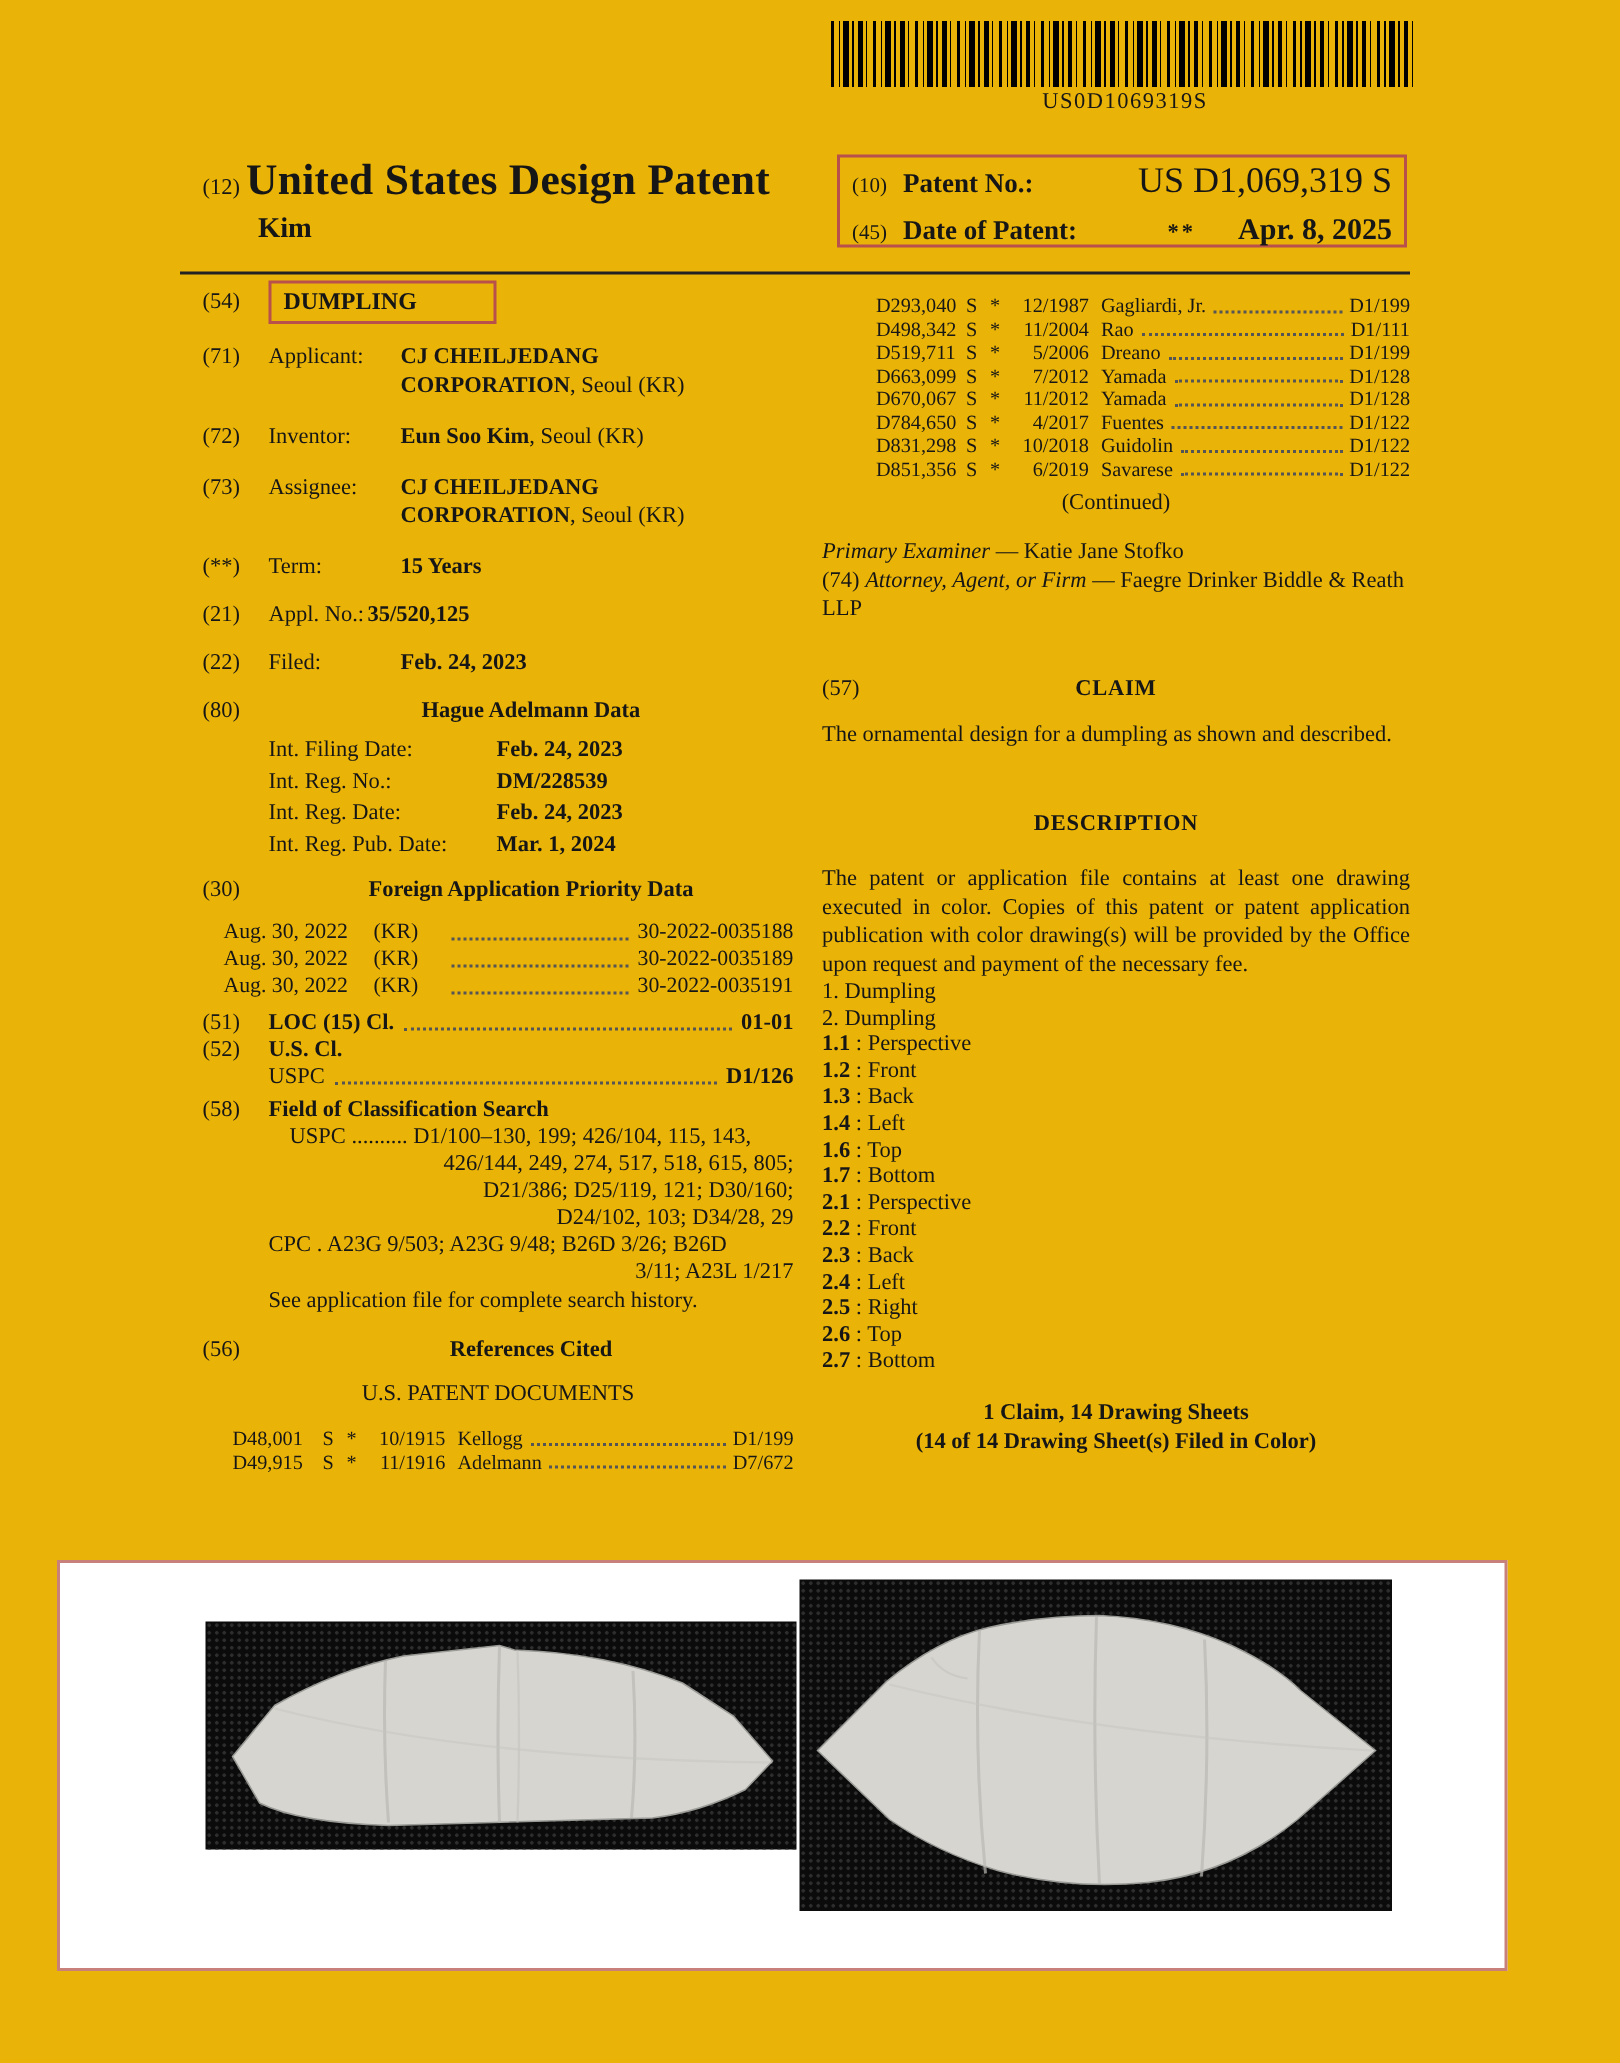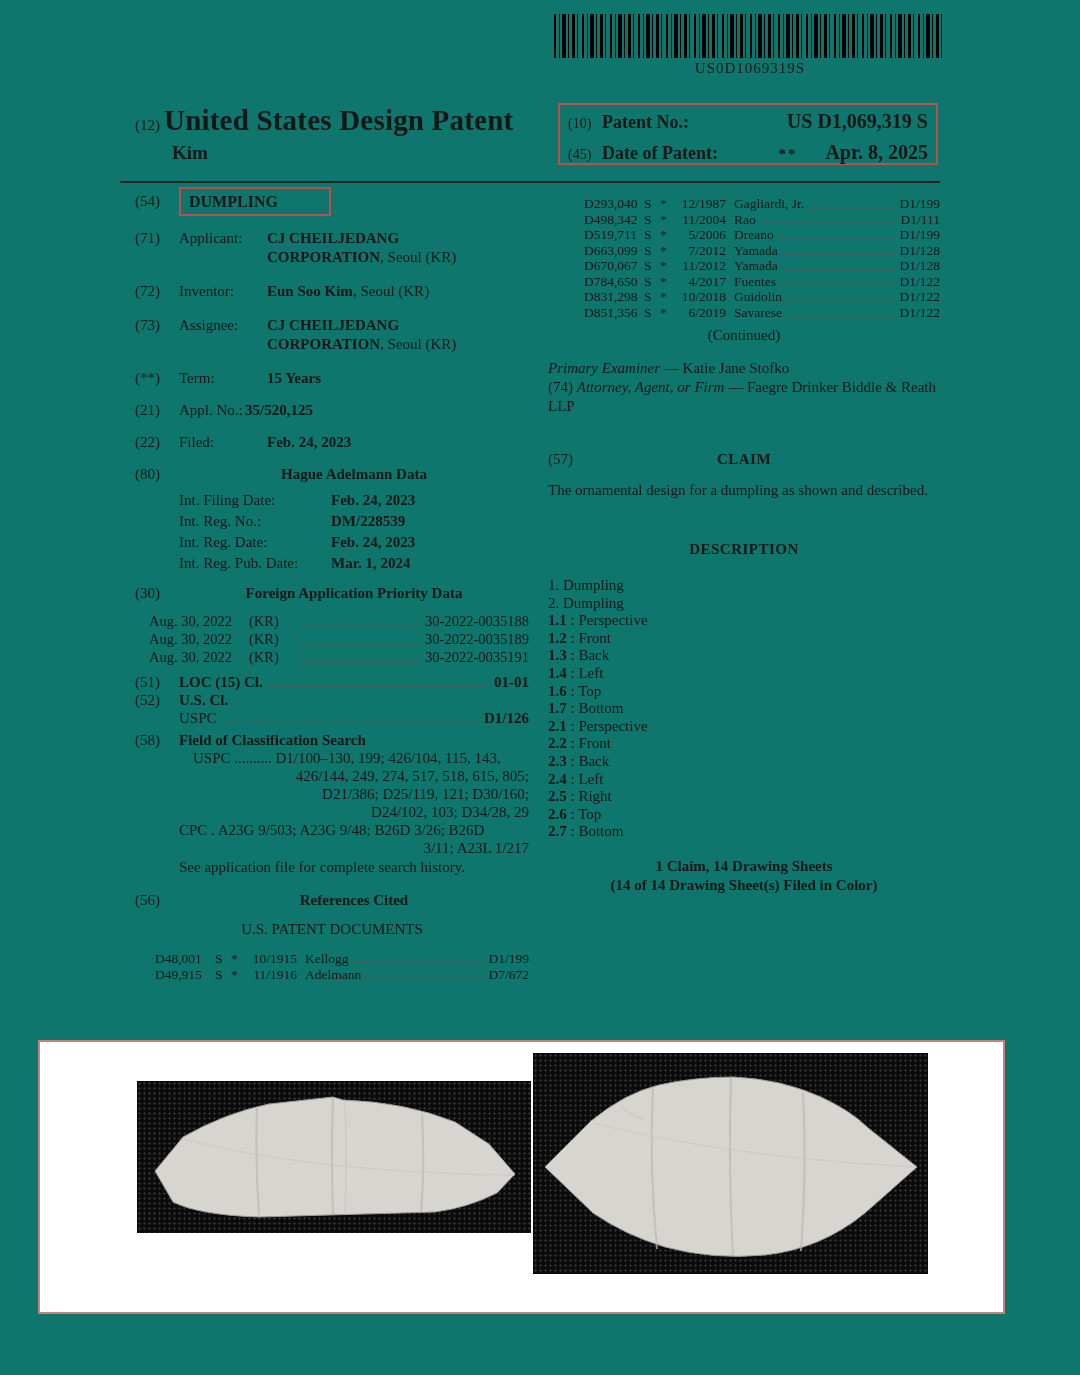--- a/index.html
+++ b/index.html
@@ -1,16 +1,16 @@
 <!DOCTYPE html>
 <html><head>
 <meta charset="utf-8">
 <style>
   html,body{margin:0;padding:0;background:#e8e8e8;}
-  .page{position:relative;width:1080px;height:1375px;margin:0 auto;background:#0f766e;
+  .page{position:relative;width:1080px;height:1375px;margin:0 auto;background:#eab308;
         font-family:"Liberation Serif","DejaVu Serif",serif;color:#161616;overflow:hidden;}
 
   
   .barcode-wrap{position:absolute;left:548px;top:14px;width:404px;text-align:center;}
   .barcode{height:44px;margin:0 6px;
     background:repeating-linear-gradient(90deg,
       #000 0 2px,transparent 2px 5px,#000 5px 6px,transparent 6px 8px,
       #000 8px 12px,transparent 12px 14px,#000 14px 15px,transparent 15px 18px,
       #000 18px 21px,transparent 21px 23px,#000 23px 24px,transparent 24px 28px);}
   .barcode-text{font-size:15px;letter-spacing:1px;margin-top:2px;}
@@ -18,21 +18,21 @@
   
   .kind-code{font-size:15px;}
   .main-title{position:absolute;left:135px;top:104px;width:430px;}
   .main-title .t{font-size:29px;font-weight:bold;letter-spacing:.2px;}
   .surname{position:absolute;left:172px;top:142px;font-size:19px;font-weight:bold;}
   .pn-box{position:absolute;left:558px;top:103px;width:380px;height:62px;
           border:2px solid #b8504b;padding:2px 8px 0 8px;box-sizing:border-box;}
   .pn-row{display:flex;align-items:baseline;line-height:28px;}
   .pn-row .code{font-size:14px;width:34px;flex:none;}
   .pn-row .lab{font-size:18px;font-weight:bold;}
-  .pn-row .val{margin-left:auto;font-size:20px;font-weight:bold;}
+  .pn-row .val{margin-left:auto;font-size:24px;font-weight:normal;}
   .pn-row .stars{font-size:15px;font-weight:bold;margin-left:auto;letter-spacing:2px;}
   .pn-row .val2{font-size:20px;font-weight:bold;margin-left:28px;}
   .header-rule{position:absolute;left:120px;top:181px;width:820px;height:2px;background:#222;}
 
   
   .col-left{position:absolute;left:135px;top:192px;width:394px;font-size:15px;line-height:19px;}
   .col-right{position:absolute;left:548px;top:196px;width:392px;font-size:15px;line-height:19px;}
 
   .item{display:flex;margin-bottom:13px;}
   .item .code{width:44px;flex:none;}
@@ -334,20 +334,21 @@
     <div class="exam-line"><i>Primary Examiner</i> <span>— Katie Jane Stofko</span></div>
     <div class="exam-line"><span>(74)</span> <i>Attorney, Agent, or Firm</i> <span>— Faegre Drinker Biddle &amp; Reath LLP</span></div>
 
     <div class="claim-head">
       <span class="code">(57)</span>
       <span class="ct">CLAIM</span>
     </div>
     <div class="just">The ornamental design for a dumpling as shown and described.</div>
 
     <div class="desc-head">DESCRIPTION</div>
+    <div class="just">The patent or application file contains at least one drawing executed in color. Copies of this patent or patent application publication with color drawing(s) will be provided by the Office upon request and payment of the necessary fee.</div>
 
     <div class="fig-row">1. Dumpling</div>
     <div class="fig-row">2. Dumpling</div>
 
     <div class="fig-row"><b>1.1</b> : <span>Perspective</span></div>
     <div class="fig-row"><b>1.2</b> : <span>Front</span></div>
     <div class="fig-row"><b>1.3</b> : <span>Back</span></div>
     <div class="fig-row"><b>1.4</b> : <span>Left</span></div>
     <div class="fig-row"><b>1.6</b> : <span>Top</span></div>
     <div class="fig-row"><b>1.7</b> : <span>Bottom</span></div>

